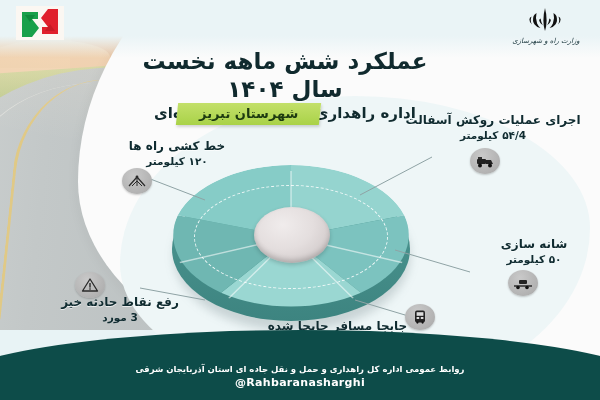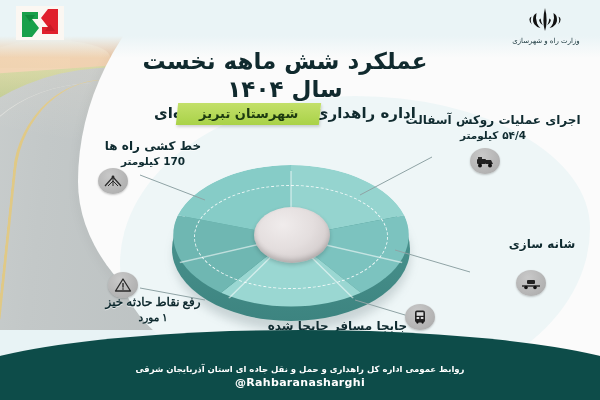--- a/index.html
+++ b/index.html
@@ -90,20 +90,21 @@
 
   
   .logo-right {
     position:absolute; right:8px; top:4px;
     width:92px; text-align:center; color:#1b1b1b;
   }
   .emblem { display:block; margin:0 auto; }
   .ministry-text {
     font-size:7px; letter-spacing:.2px; margin-top:1px; color:#17343a;
     white-space:nowrap;
+    font-style:italic;
   }
   .logo-left {
     position:absolute; left:16px; top:6px; width:48px; height:34px;
   }
 
   
   .title-wrap {
     position:absolute; right:150px; top:48px; text-align:center; width:330px;
   }
   .title-1 {
@@ -170,30 +171,30 @@
   .badge-icon {
     position:absolute; width:30px; height:26px; border-radius:50%;
     background:radial-gradient(ellipse at 40% 30%,#c9c9c9,#b2b2b2 70%,#a2a2a2);
     display:flex; align-items:center; justify-content:center;
     box-shadow:0 1px 2px rgba(0,0,0,.2);
   }
 
   .c-asphalt { right:12px; top:112px; text-align:center; width:190px; }
   .c-asphalt .badge-icon { left:72px; top:36px; }
 
-  .c-line { left:88px; top:138px; text-align:center; width:130px; }
+  .c-line { left:112px; top:138px; text-align:center; width:130px; }
   .c-line .badge-icon { left:10px; top:30px; }
 
-  .c-shoulder { right:8px; top:236px; text-align:center; width:100px; }
+  .c-shoulder { right:16px; top:236px; text-align:center; width:100px; }
   .c-shoulder .badge-icon { left:24px; top:34px; }
 
   .c-passenger { left:255px; top:318px; text-align:center; width:165px; }
   .c-passenger .badge-icon { left:150px; top:-14px; }
 
-  .c-blackspot { left:88px; top:294px; text-align:center; width:130px;font-family:Liberation Serif, serif; }
+  .c-blackspot { left:55px; top:294px; text-align:center; width:130px; }
   .c-blackspot .badge-icon { left:20px; top:-22px; }
 
   
   .footer {
     position:absolute; left:-60px; bottom:-34px;
     width:720px; height:104px;
     background:#0d4c49;
     border-radius:50% 50% 0 0 / 58px 58px 0 0;
   }
   .footer-inner {
@@ -303,32 +304,33 @@
         <path d="M11 5 h5 l2 4 h-7 z" fill="#222"></path>
         <circle cx="5" cy="10.5" r="2" fill="#111"></circle>
         <circle cx="15" cy="10.5" r="2" fill="#111"></circle>
         <rect x="3" y="2" width="4" height="2" fill="#333"></rect>
       </svg>
     </div>
   </div>
 
   <div class="callout c-line">
     <div class="ctext">خط کشی راه ها</div>
-    <div class="cval">170 کیلومتر</div>
+    <div class="cval">۱۲۰ کیلومتر</div>
     <div class="badge-icon">
       <svg width="20" height="14" viewBox="0 0 20 14">
         <path d="M2 12 L10 3 L18 12" stroke="#2a2a2a" stroke-width="1.2" fill="none"></path>
         <path d="M10 3 v9 M5 12 l5 -5 M15 12 l-5 -5" stroke="#2a2a2a" stroke-width="1" fill="none"></path>
         <circle cx="10" cy="3" r="1.4" fill="#2a2a2a"></circle>
       </svg>
     </div>
   </div>
 
   <div class="callout c-shoulder">
     <div class="ctext">شانه سازی</div>
+    <div class="cval">۵۰ کیلومتر</div>
     <div class="badge-icon">
       <svg width="20" height="13" viewBox="0 0 20 13">
         <rect x="6" y="3" width="8" height="4" rx="1" fill="#222"></rect>
         <path d="M1 9 h18" stroke="#222" stroke-width="1.4"></path>
         <circle cx="5" cy="10.5" r="1.8" fill="#111"></circle>
         <circle cx="14" cy="10.5" r="1.8" fill="#111"></circle>
       </svg>
     </div>
   </div>
 
@@ -342,21 +344,21 @@
         <rect x="4.6" y="8" width="2.6" height="2" fill="#dcdcdc"></rect>
         <rect x="8.8" y="8" width="2.6" height="2" fill="#dcdcdc"></rect>
         <circle cx="5.4" cy="13.6" r="1.1" fill="#111"></circle>
         <circle cx="10.6" cy="13.6" r="1.1" fill="#111"></circle>
       </svg>
     </div>
   </div>
 
   <div class="callout c-blackspot">
     <div class="ctext">رفع نقاط حادثه خیز</div>
-    <div class="cval">۱ مورد</div>
+    <div class="cval">3 مورد</div>
     <div class="badge-icon">
       <svg width="18" height="16" viewBox="0 0 18 16">
         <path d="M9 2 L16.5 14 H1.5 Z" fill="none" stroke="#2a2a2a" stroke-width="1.3" stroke-linejoin="round"></path>
         <rect x="8.3" y="6" width="1.4" height="4.6" fill="#2a2a2a"></rect>
         <rect x="8.3" y="11.3" width="1.4" height="1.4" fill="#2a2a2a"></rect>
       </svg>
     </div>
   </div>
 
   <div class="footer">

